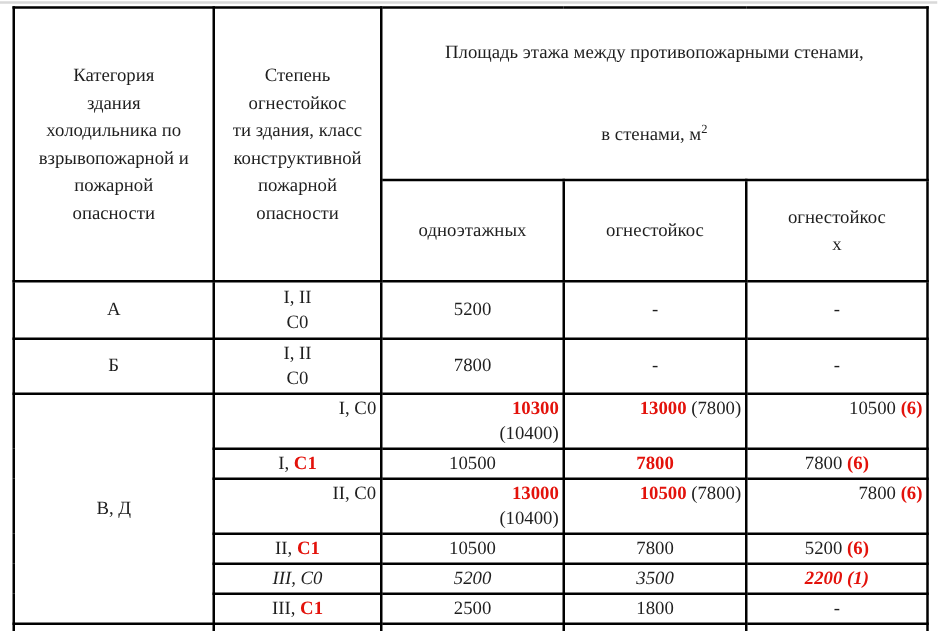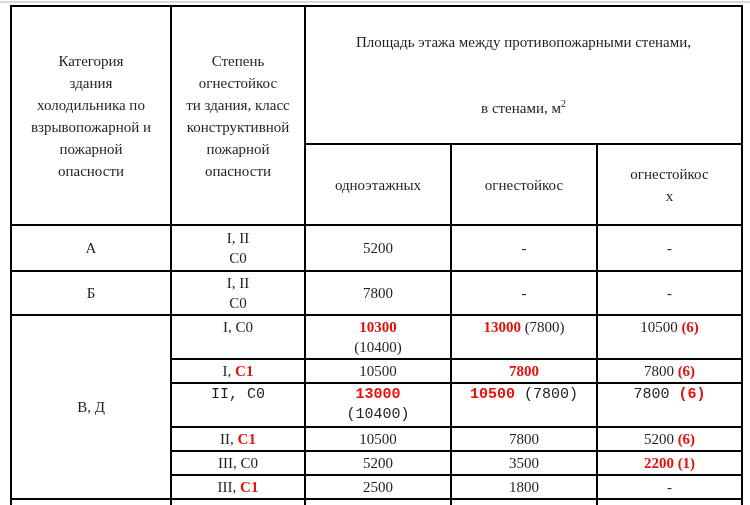--- a/index.html
+++ b/index.html
@@ -41,21 +41,21 @@
     vertical-align: middle;
   }
   thead tr:nth-child(1) { height: 60px; }
   thead tr:nth-child(2) { height: 81px; }
   td {
     font-size: 15px;
     line-height: 20px;
     padding: 1px 3px;
     vertical-align: middle;
   }
-  td.vtop { vertical-align: top; }
+  td.vtop { vertical-align: top; text-align: right; }
   .red { color: var(--red); font-weight: bold; }
   sup { font-size: 10px; line-height: 0; }
   .area-line { line-height: 22px; text-align: center; }
 </style>
 </head>
 <body>
 
 <div class="screen">
   <div class="top-artifact-line"></div>
 
@@ -119,34 +119,34 @@
 (10400)</span></td>
           <td class="vtop"><span class="red">13000</span><span> (7800)</span></td>
           <td class="vtop"><span>10500 </span><span class="red">(6)</span></td>
         </tr>
         <tr style="height: 22px;">
           <td><span>I, </span><span class="red">C1</span></td>
           <td><span>10500</span></td>
           <td><span class="red">7800</span></td>
           <td><span>7800 </span><span class="red">(6)</span></td>
         </tr>
-        <tr style="height: 43px; font-family: Liberation Mono, monospace;">
+        <tr style="height: 43px;">
           <td class="vtop"><span>II, C0</span></td>
           <td class="vtop"><span class="red">13000</span><span>
 (10400)</span></td>
           <td class="vtop"><span class="red">10500</span><span> (7800)</span></td>
           <td class="vtop"><span>7800 </span><span class="red">(6)</span></td>
         </tr>
         <tr style="height: 22px;">
           <td><span>II, </span><span class="red">C1</span></td>
           <td><span>10500</span></td>
           <td><span>7800</span></td>
           <td><span>5200 </span><span class="red">(6)</span></td>
         </tr>
-        <tr style="height: 23px;">
+        <tr style="height: 23px; font-style: italic;">
           <td><span>III, C0</span></td>
           <td><span>5200</span></td>
           <td><span>3500</span></td>
           <td><span class="red">2200 (1)</span></td>
         </tr>
         <tr style="height: 22px;">
           <td><span>III, </span><span class="red">C1</span></td>
           <td><span>2500</span></td>
           <td><span>1800</span></td>
           <td><span>-</span></td>

